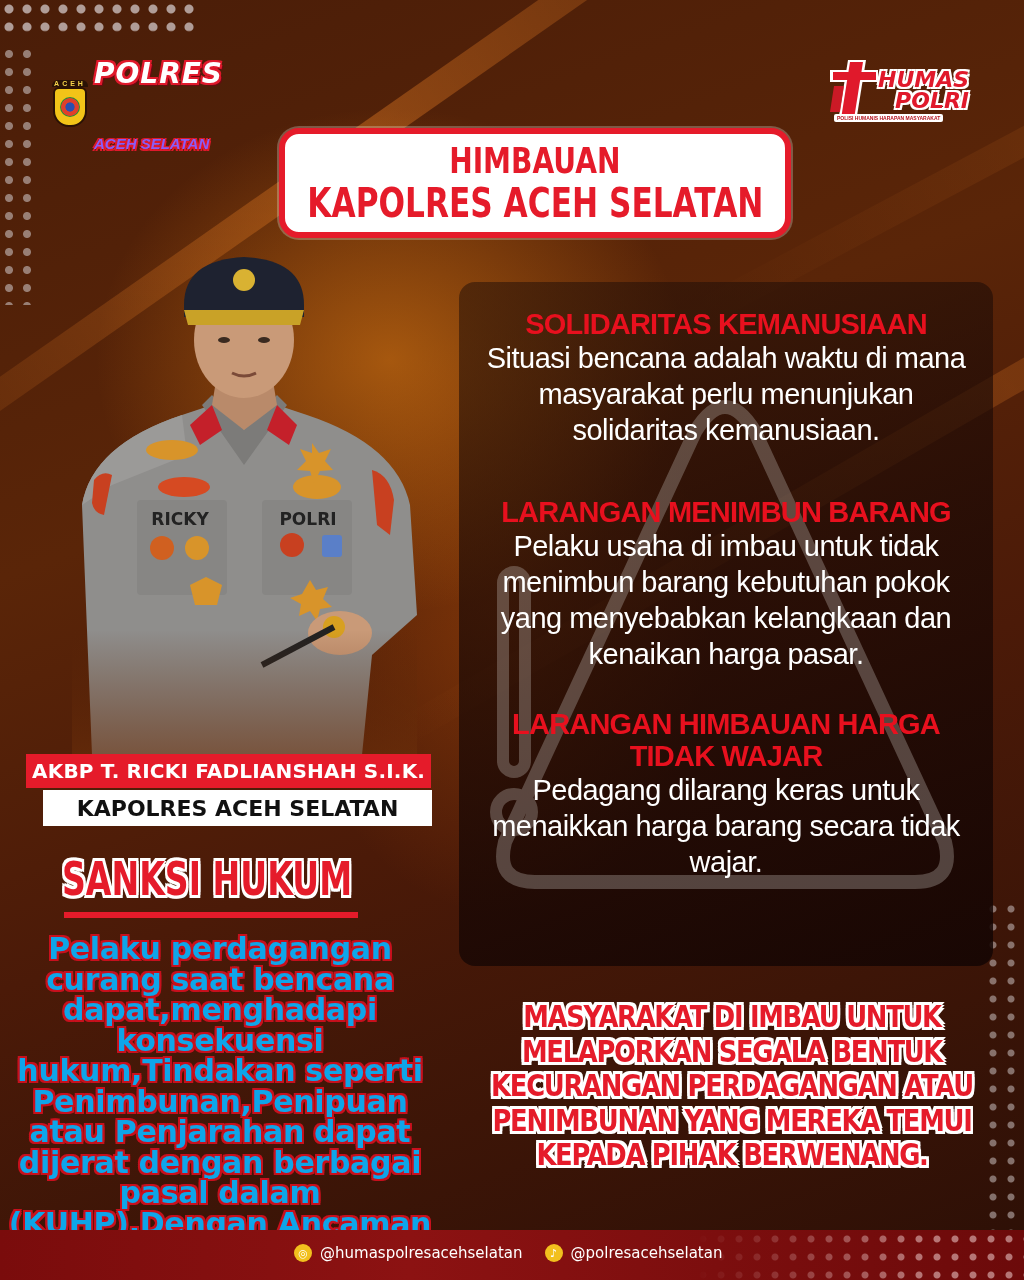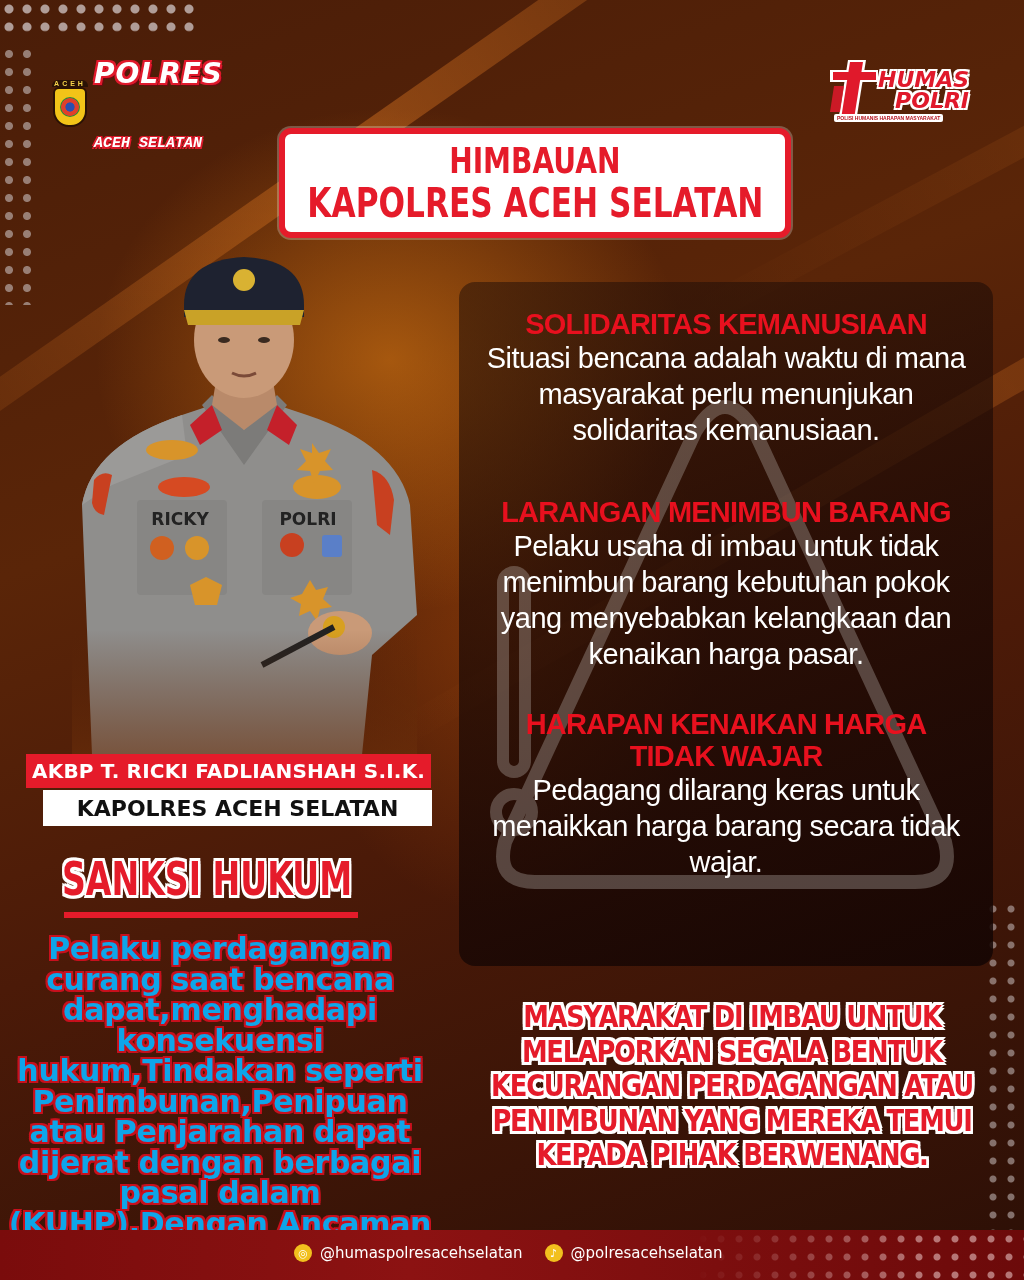--- a/index.html
+++ b/index.html
@@ -54,22 +54,22 @@
     border: 2px solid #2a1205;
   }
   .badge-shield span { width: 20px; height: 20px; border-radius: 50%; background: radial-gradient(circle, #2a4fb0 30%, #e1402a 35%, #e1402a 60%, #2d8a3a 65%); display:block; }
   .logo-text { display: flex; flex-direction: column; line-height: 1; gap: 44px; }
   .logo-text .l1 {
     font-family: "DejaVu Sans", sans-serif; font-weight: bold; font-style: italic;
     font-size: 28px; color: #fff; letter-spacing: 1px;
     text-shadow: -2px -2px 0 #e0192b, 2px -2px 0 #e0192b, -2px 2px 0 #e0192b, 2px 2px 0 #e0192b, 3px 3px 0 #6a0a10;
   }
   .logo-text .l2 {
-    font-family: Liberation Mono, monospace; font-weight: bold; font-style: italic;
-    font-size: 15px; color: #ffffff; margin-top: 4px;
+    font-family: Liberation Sans, sans-serif; font-weight: bold; font-style: italic;
+    font-size: 15px; color: #8b5cf6; margin-top: 4px;
     text-shadow: -1.5px -1.5px 0 #e0192b, 1.5px -1.5px 0 #e0192b, -1.5px 1.5px 0 #e0192b, 1.5px 1.5px 0 #e0192b;
   }
   .logo-right {
     position: absolute; left: 826px; top: 56px; width: 152px; height: 72px; text-align: right;
   }
   .humas-mark {
     position: absolute; left: 0; top: 0; width: 60px; height: 70px;
   }
   .humas-text {
     position: absolute; left: 52px; top: 14px; line-height: 0.95;
@@ -77,21 +77,21 @@
     color: #e0192b; font-size: 22px;
     text-shadow: -2px -2px 0 #fff, 2px -2px 0 #fff, -2px 2px 0 #fff, 2px 2px 0 #fff;
   }
   .humas-tag {
     position: absolute; left: 8px; top: 58px; background: #fff; color: #b3121e;
     font-size: 5px; font-weight: bold; padding: 1px 3px; border-radius: 2px; white-space: nowrap;
   }
   
   .title-box {
     position: absolute; left: 279px; top: 128px; width: 512px; height: 110px;
-    background: #fff; border: 6px solid #e51b2a; border-radius: 12px;
+    background: #fff; border: 6px solid #e51b2a; border-radius: 20px;
     display: flex; flex-direction: column; align-items: center; justify-content: center;
     box-shadow: 0 0 0 2px rgba(255,255,255,0.25);
   }
   .title-box div {
     font-family: "DejaVu Sans", sans-serif; font-weight: bold; color: #e51b2a;
     transform: scaleX(0.78); line-height: 1; white-space: nowrap;
   }
   .title-l1 { font-size: 36px; }
   .title-l2 { font-size: 40px; margin-top: 4px; }
   
@@ -300,21 +300,21 @@
   </svg>
   <div class="section sec1">
     <div class="sec-head">SOLIDARITAS KEMANUSIAAN</div>
     <div class="sec-body" style="padding: 0 16px;">Situasi bencana adalah waktu di mana masyarakat perlu menunjukan solidaritas kemanusiaan.</div>
   </div>
   <div class="section sec2">
     <div class="sec-head">LARANGAN MENIMBUN BARANG</div>
     <div class="sec-body" style="padding: 0 24px;">Pelaku usaha di imbau untuk tidak menimbun barang kebutuhan pokok yang menyebabkan kelangkaan dan kenaikan harga pasar.</div>
   </div>
   <div class="section sec3">
-    <div class="sec-head" style="padding: 0 40px;">HARAPAN KENAIKAN HARGA TIDAK WAJAR</div>
+    <div class="sec-head" style="padding: 0 40px;">LARANGAN HIMBAUAN HARGA TIDAK WAJAR</div>
     <div class="sec-body" style="padding: 0 30px;">Pedagang dilarang keras untuk menaikkan harga barang secara tidak wajar.</div>
   </div>
 </div>
 
 <div class="callout">MASYARAKAT DI IMBAU UNTUK MELAPORKAN SEGALA BENTUK KECURANGAN PERDAGANGAN ATAU PENIMBUNAN YANG MEREKA TEMUI KEPADA PIHAK BERWENANG.</div>
 
 <div class="footer">
   <div class="footer-dots"></div>
 </div>
 <div class="socials">

